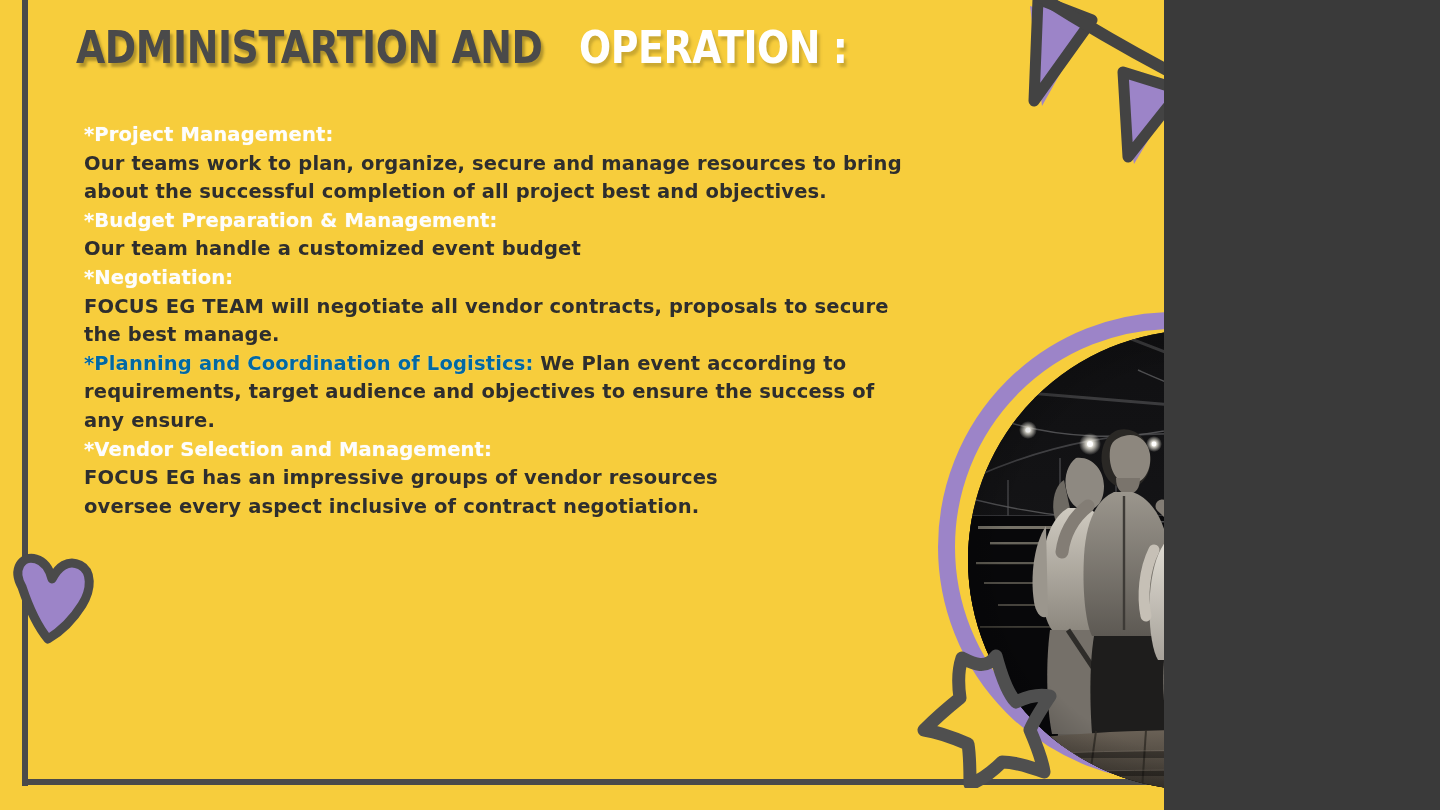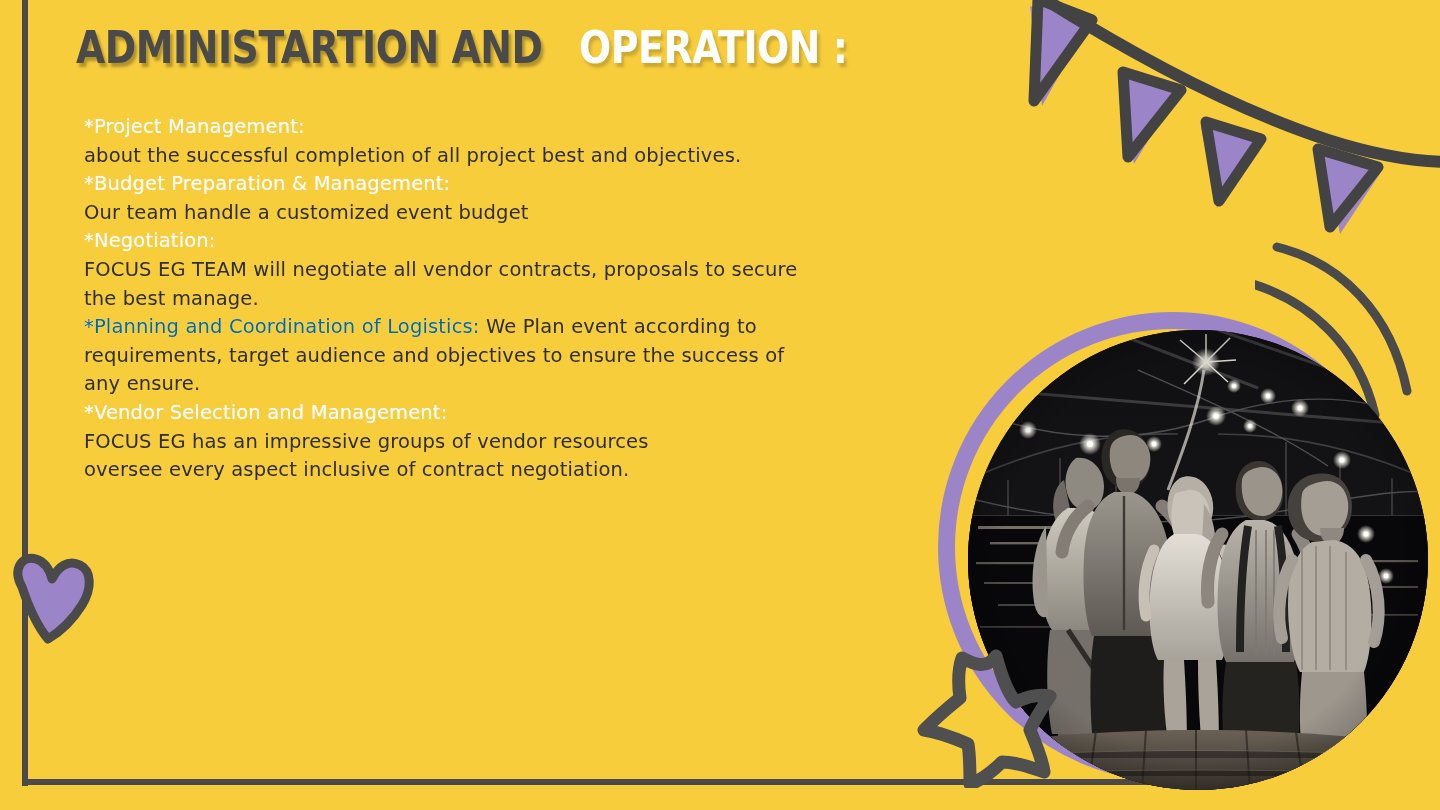--- a/index.html
+++ b/index.html
@@ -3,21 +3,21 @@
 <meta charset="utf-8">
 <title>Administartion and Operation</title>
 <style>
   html, body {
     margin: 0;
     padding: 0;
     background: #3a3a3a;
   }
   #slide {
     position: relative;
-    width: 1440px;
+    width: 1164px;
     height: 810px;
     overflow: hidden;
     background: #F7CD3C;
     font-family: "DejaVu Sans", sans-serif;
   }
 
   
   .frame-vline {
     position: absolute;
     left: 22px;
@@ -63,23 +63,24 @@
   .title-white {
     color: #ffffff;
     text-shadow: 3px 4px 3px rgba(120,100,30,0.35);
     margin-left: -40px;
   }
 
   
   .body-block {
     position: absolute;
     left: 84px;
-    top: 113px;
+    top: 121px;
     width: 830px;
     z-index: 6;
+    font-weight: bold;
   }
   .ln {
     font-family: "DejaVu Sans", sans-serif;
     font-size: 19.5px;
     line-height: 28.6px;
     color: #2e2e2e;
     letter-spacing: 0.15px;
     white-space: nowrap;
   }
   .hd {
@@ -432,20 +433,21 @@
                C90,26 90,44 80,60 C70,76 56,88 46,94 C36,82 26,60 20,42 Z" fill="#9C84C8" stroke="#4a4a4a" stroke-width="9" stroke-linejoin="round" stroke-linecap="round"></path>
     </svg>
   </div>
 
   <div class="title-row">
     <span class="title-part title-dark">ADMINISTARTION AND</span><span class="title-part title-white">OPERATION :</span>
   </div>
 
   <div class="body-block">
     <div class="ln hd">*Project Management:</div>
+    <div class="ln">Our teams work to plan, organize, secure and manage resources to bring</div>
     <div class="ln">about the successful completion of all project best and objectives.</div>
     <div class="ln hd">*Budget Preparation &amp; Management:</div>
     <div class="ln">Our team handle a customized event budget</div>
     <div class="ln hd">*Negotiation:</div>
     <div class="ln">FOCUS EG TEAM will negotiate all vendor contracts, proposals to secure</div>
     <div class="ln">the best manage.</div>
     <div class="ln"><span class="hd-inline">*Planning and Coordination of Logistics:</span><span> We Plan event according to</span></div>
     <div class="ln">requirements, target audience and objectives to ensure the success of</div>
     <div class="ln">any ensure.</div>
     <div class="ln hd">*Vendor Selection and Management:</div>

